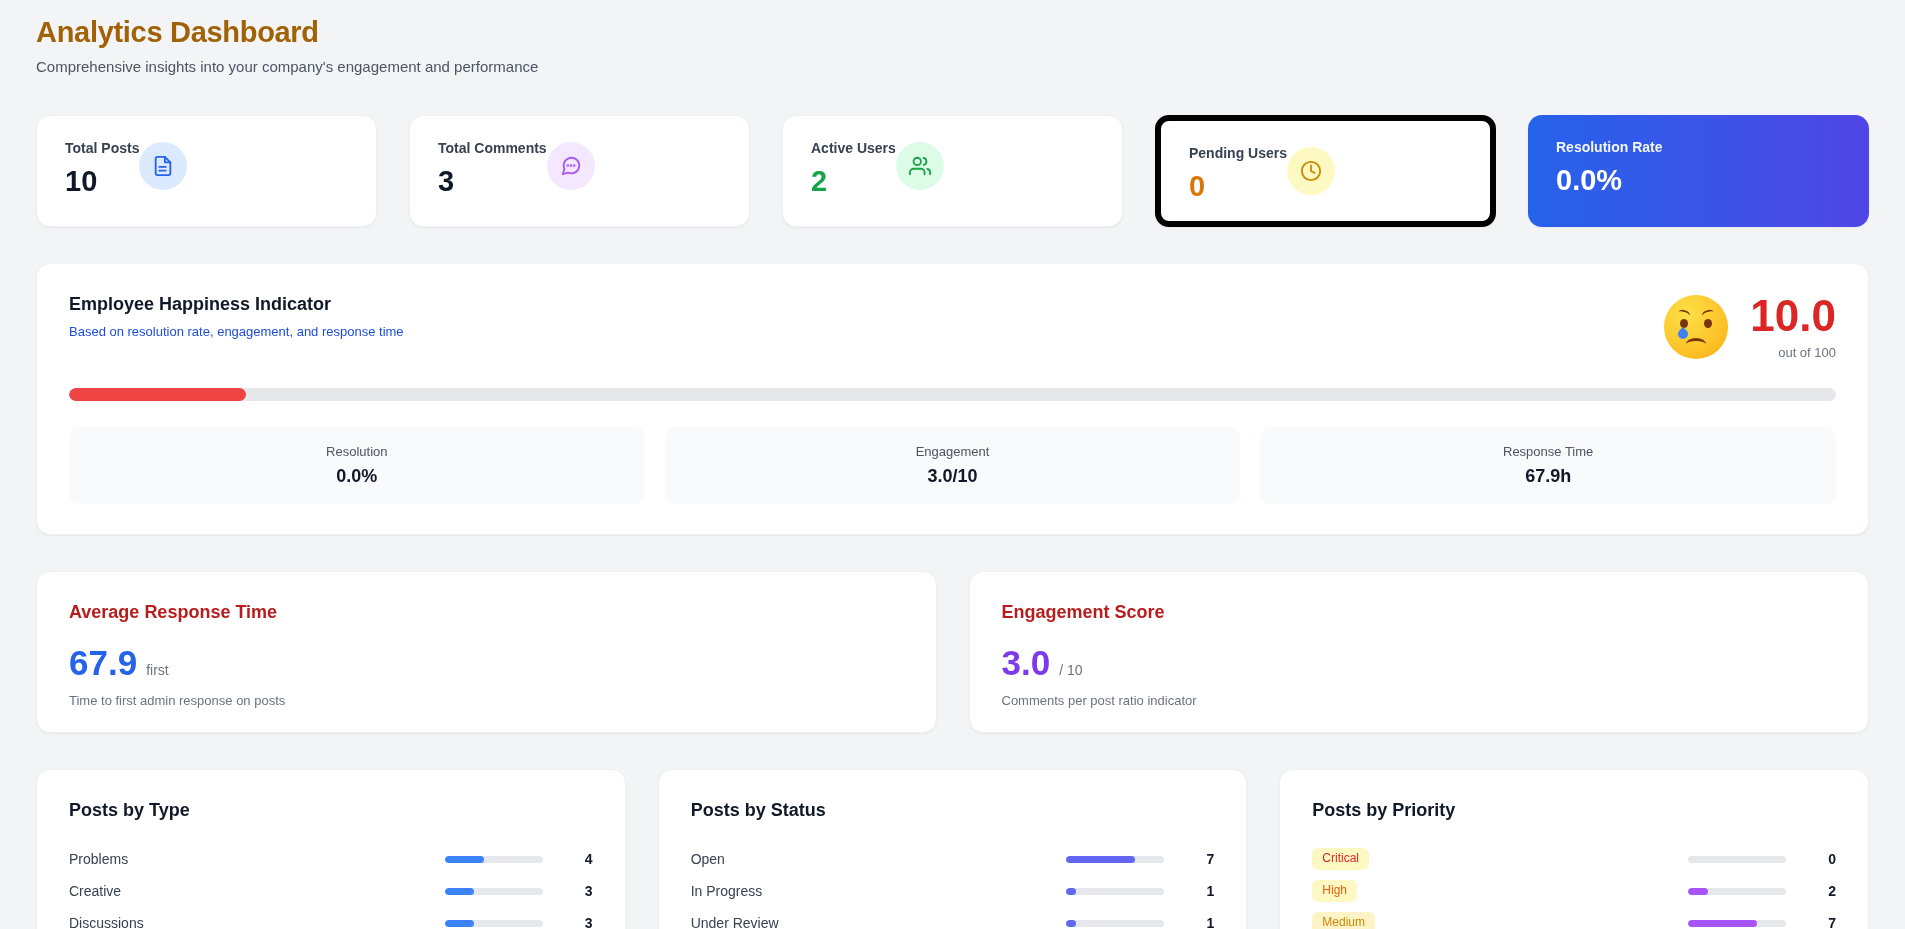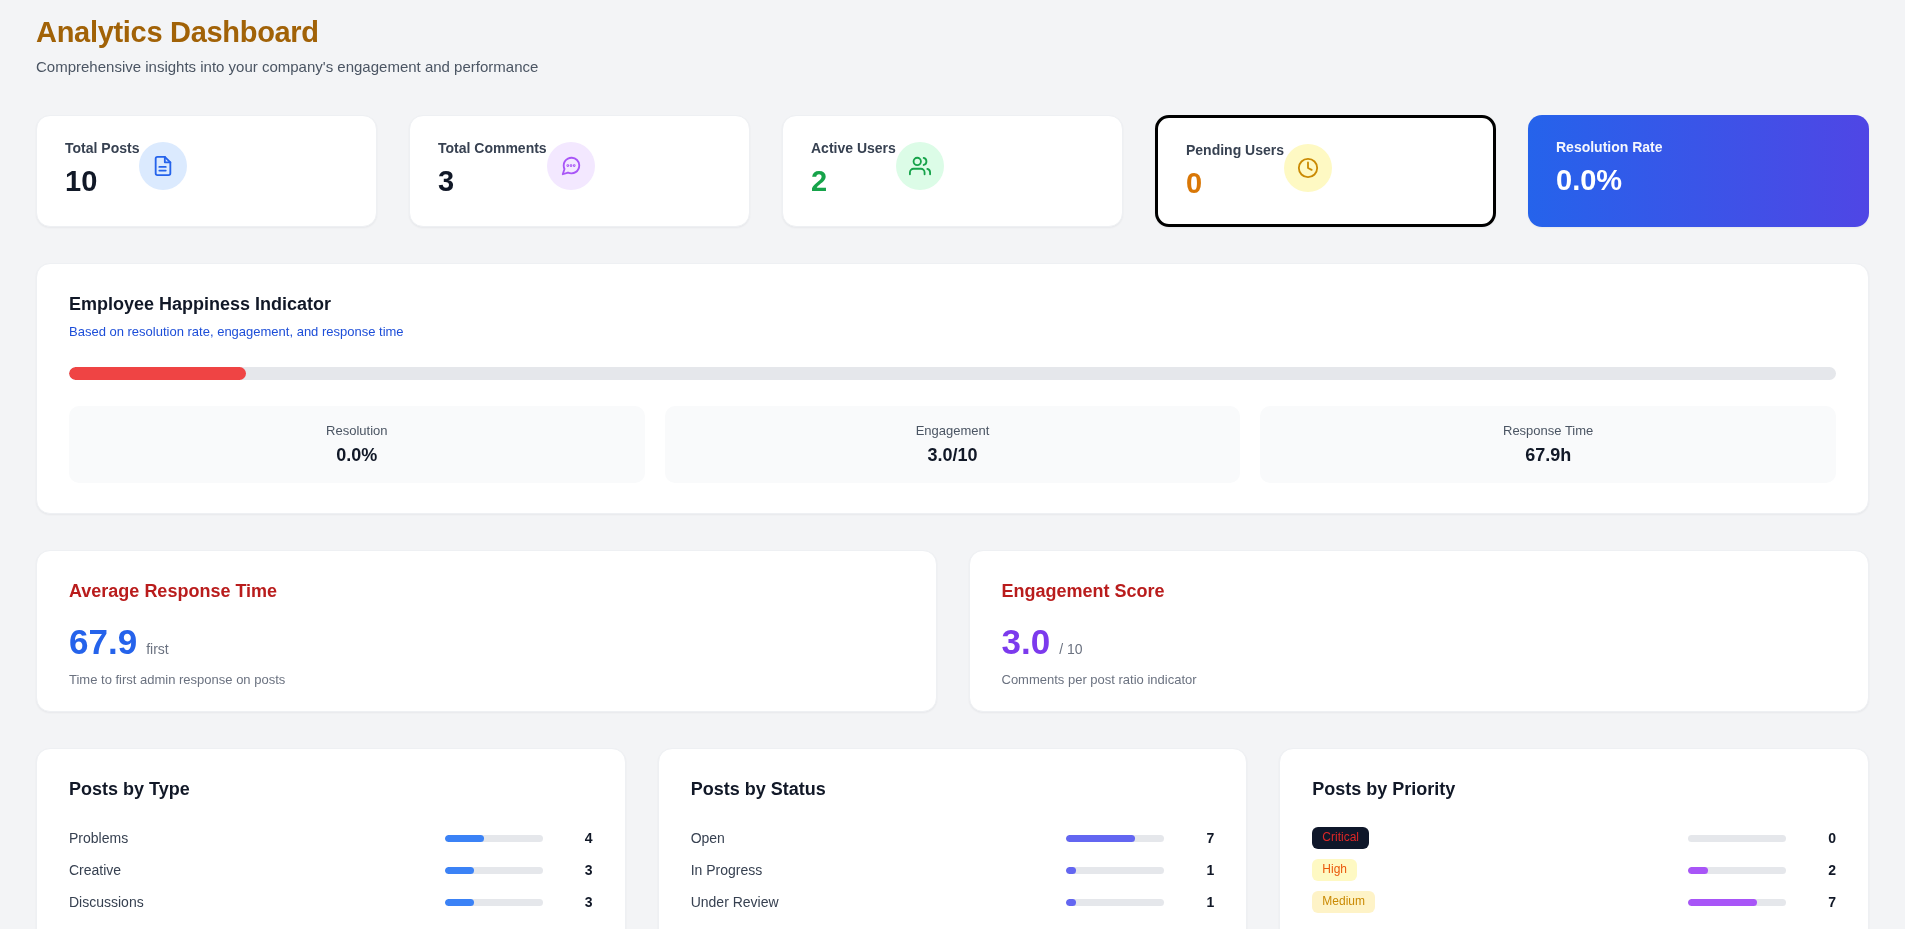--- a/index.html
+++ b/index.html
@@ -13,21 +13,21 @@
   .card { background:#ffffff; border:1px solid #eef0f3; border-radius:14px;
     box-shadow:0 1px 2px rgba(16,24,40,.05); }
 
   
   .stats { display:grid; grid-template-columns:repeat(5,1fr); gap:32px; margin-top:40px; }
   .stat { padding:24px 28px; display:flex; align-items:flex-start; height:112px; }
   .stat .label { font-size:14px; font-weight:600; color:#374151; }
   .stat .value { font-size:29px; font-weight:bold; margin-top:9px; color:#111827; }
   .stat.green .value { color:#16a34a; }
   .stat.amber .value { color:#d97706; }
-  .stat.amber-border { border:3px solid #000000; }
+  .stat.amber-border { border:6px solid #000000; }
   .icon-circle { width:48px; height:48px; border-radius:50%; display:flex; align-items:center; justify-content:center; flex:none; margin-top:2px; }
   .icon-circle svg { width:22px; height:22px; fill:none; stroke:currentColor; stroke-width:2; stroke-linecap:round; stroke-linejoin:round; }
   .ic-blue   { background:#dbeafe; color:#2563eb; }
   .ic-purple { background:#f3e8ff; color:#a855f7; }
   .ic-green  { background:#dcfce7; color:#16a34a; }
   .ic-amber  { background:#fef9c3; color:#ca8a04; }
   .stat.gradient { background:linear-gradient(90deg,#2563eb 0%,#4f46e5 100%); border:none; display:block; }
   .stat.gradient .label { color:#ffffff; opacity:.95; }
   .stat.gradient .value { color:#ffffff; }
 
@@ -157,20 +157,34 @@
     </div>
 
   </div>
 
   <div class="card happiness">
     <div class="hap-head">
       <div>
         <div class="hap-title">Employee Happiness Indicator</div>
         <div class="hap-sub">Based on resolution rate, engagement, and response time</div>
       </div>
+      <div class="hap-score-wrap">
+        <div class="emoji">
+          <span class="brow l"></span>
+            <span class="brow r"></span>
+          <span class="eye l"></span>
+            <span class="eye r"></span>
+          <span class="tear"></span>
+          <span class="mouth"></span>
+        </div>
+        <div class="hap-score-col">
+          <div class="hap-score">10.0</div>
+          <div class="hap-outof">out of 100</div>
+        </div>
+      </div>
     </div>
 
     <div class="progress-track">
       <div class="progress-fill" style="width: 10%; background: rgb(239, 68, 68);"></div>
     </div>
 
     <div class="hap-metrics">
       <div class="hap-box">
         <div class="m-label">Resolution</div>
         <div class="m-value">0.0%</div>
@@ -257,21 +271,21 @@
         <span class="track">
             <span class="fill" style="display: block; width: 10%; background: rgb(99, 102, 241);"></span>
           </span>
         <span class="rvalue">1</span>
       </div>
     </div>
 
     <div class="card chart-card">
       <div class="chart-title">Posts by Priority</div>
       <div class="crow">
-        <span class="rlabel"><span class="badge" style="background: #0f172a; color: rgb(220, 38, 38);">Critical</span></span>
+        <span class="rlabel"><span class="badge" style="background: #fef9c3; color: rgb(220, 38, 38);">Critical</span></span>
         <span class="track">
             <span class="fill" style="display: block; width: 0%; background: rgb(168, 85, 247);"></span>
           </span>
         <span class="rvalue">0</span>
       </div>
       <div class="crow">
         <span class="rlabel"><span class="badge" style="background: #fef9c3; color: rgb(234, 88, 12);">High</span></span>
         <span class="track">
             <span class="fill" style="display: block; width: 20%; background: rgb(168, 85, 247);"></span>
           </span>

